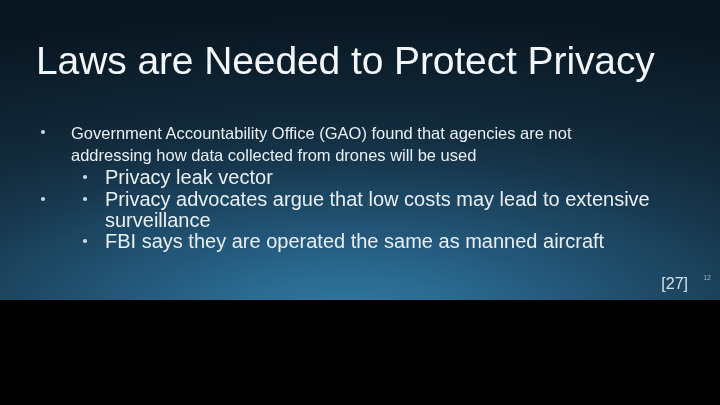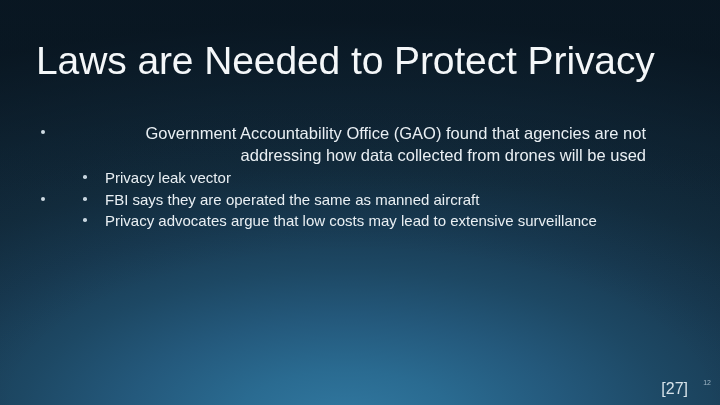--- a/index.html
+++ b/index.html
@@ -8,21 +8,21 @@
     padding: 0;
     background: #000;
   }
   body {
     font-family: "Liberation Sans", sans-serif;
   }
 
   #slide {
     position: relative;
     width: 720px;
-    height: 405px;
+    height: 300px;
     overflow: hidden;
     
     background-color: #0c4a6e;
   }
 
   
   #slide .bg-glow {
     position: absolute;
     inset: 0;
     background:
@@ -87,40 +87,39 @@
     position: relative;
     color: #e9eff3;
   }
 
   
   .bullet.lvl1 {
     padding-left: 71px;
     font-size: 16.5px;
     line-height: 22px;
     margin-bottom: 1px;
-    text-align: right;
   }
   .bullet.lvl1 > .dot {
     position: absolute;
     left: 41px;
     top: 8px;
     width: 4px;
     height: 4px;
     border-radius: 50%;
     background: #cfdbe3;
   }
   .bullet.lvl1 > .txt {
     display: block;
     max-width: 575px;
   }
 
   
   .bullet.lvl2 {
     padding-left: 105px;
-    font-size: 15px;
+    font-size: 20px;
     line-height: 21px;
     margin-bottom: 0px;
   }
   .bullet.lvl2 > .dot {
     position: absolute;
     left: 83px;
     top: 8px;
     width: 3.5px;
     height: 3.5px;
     border-radius: 50%;
@@ -180,25 +179,25 @@
           <span class="txt">Privacy leak vector</span>
         </div>
       </div>
 
       <div class="group">
         <div class="bullet lvl1">
           <span class="dot"></span>
         </div>
         <div class="bullet lvl2">
           <span class="dot"></span>
+          <span class="txt">Privacy advocates argue that low costs may lead to extensive surveillance</span>
+        </div>
+        <div class="bullet lvl2">
+          <span class="dot"></span>
           <span class="txt">FBI says they are operated the same as manned aircraft</span>
-        </div>
-        <div class="bullet lvl2">
-          <span class="dot"></span>
-          <span class="txt">Privacy advocates argue that low costs may lead to extensive surveillance</span>
         </div>
       </div>
 
     </div>
 
     <div class="citation">[27]</div>
 
     <div class="slide-number">12</div>
 
   </div>

